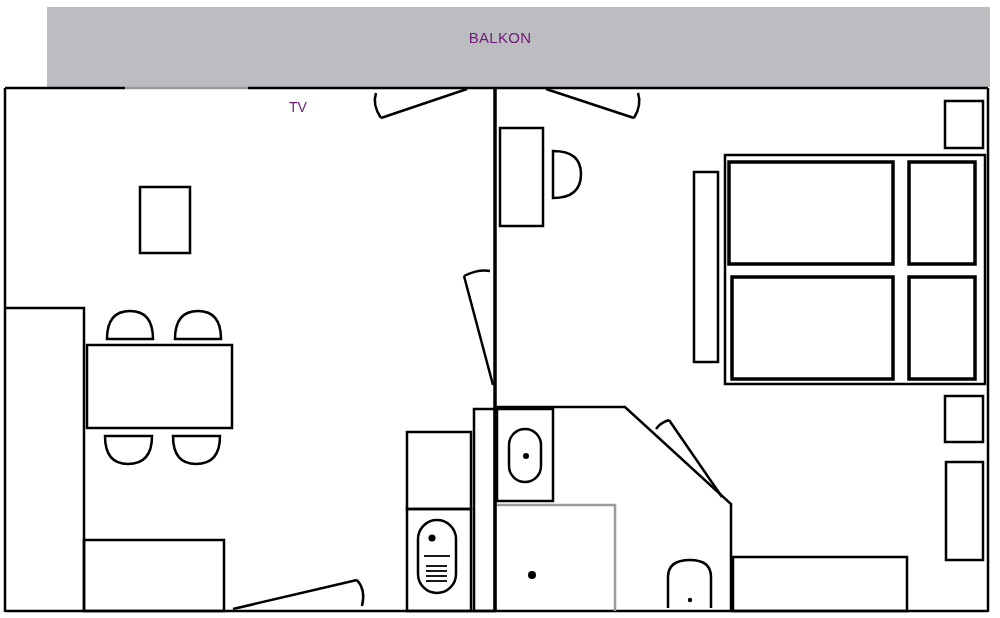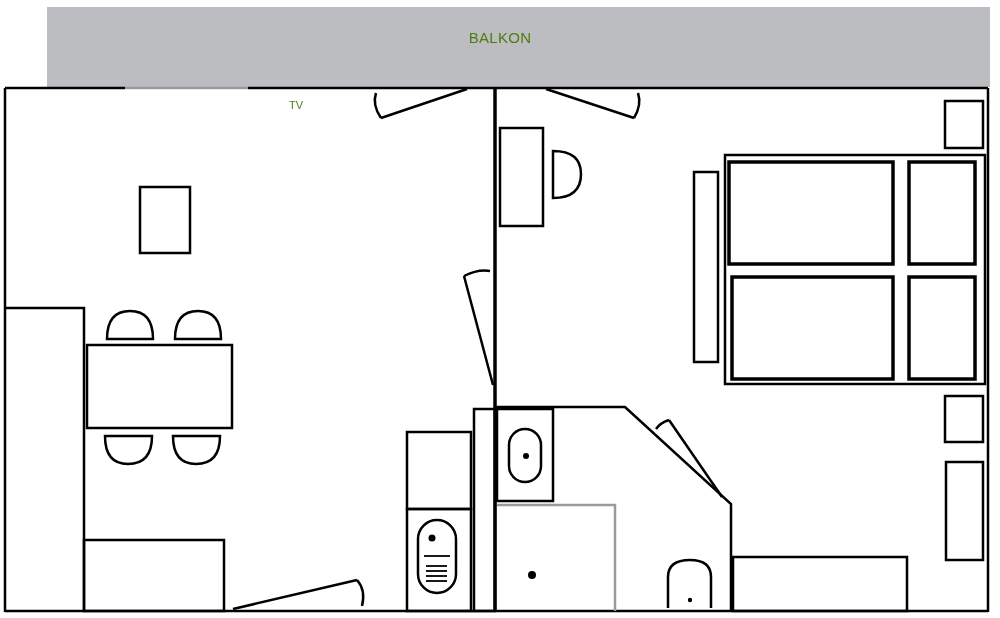--- a/index.html
+++ b/index.html
@@ -1,20 +1,20 @@
 <!DOCTYPE html>
 <html><head>
 <meta charset="utf-8">
 <style>
   html, body { margin: 0; padding: 0; background: #ffffff; }
   body { width: 1000px; height: 618px; overflow: hidden; position: relative; font-family: "Liberation Sans", sans-serif; }
   svg { position: absolute; left: 0; top: 0; }
-  .label { position: absolute; font-family: "Liberation Sans", sans-serif; color: #4d7c0f; }
+  .label { position: absolute; font-family: "Liberation Sans", sans-serif; color: #701a75; }
   .balkon-label { left: 0; width: 1000px; top: 29px; text-align: center; font-size: 15px; letter-spacing: 0.3px; }
-  .tv-label { left: 289px; top: 99px; font-size: 11px; }
+  .tv-label { left: 289px; top: 99px; font-size: 14px; }
 </style>
 </head>
 <body>
 
 <svg width="1000" height="618" viewBox="0 0 1000 618">
 
   <rect x="47" y="7" width="943" height="80" fill="#bcbdc0"></rect>
 
   <g stroke="#000" stroke-width="2.5" fill="none">
     <line x1="5" y1="88" x2="125" y2="88"></line>

